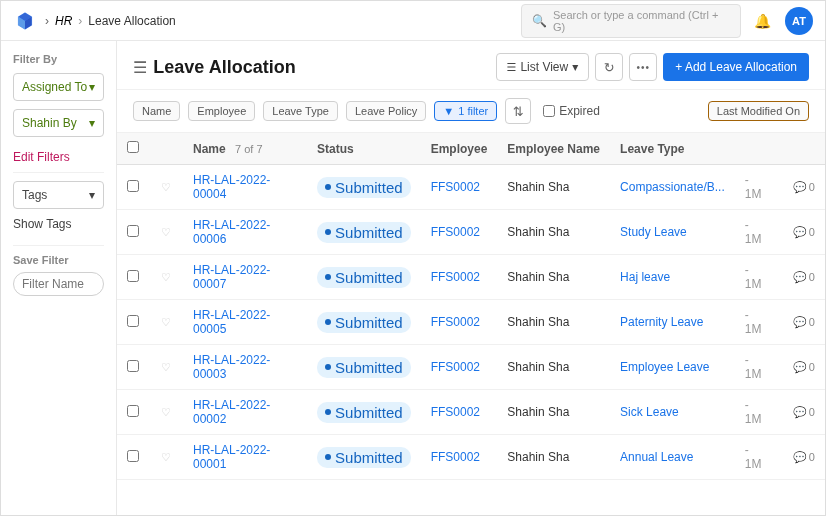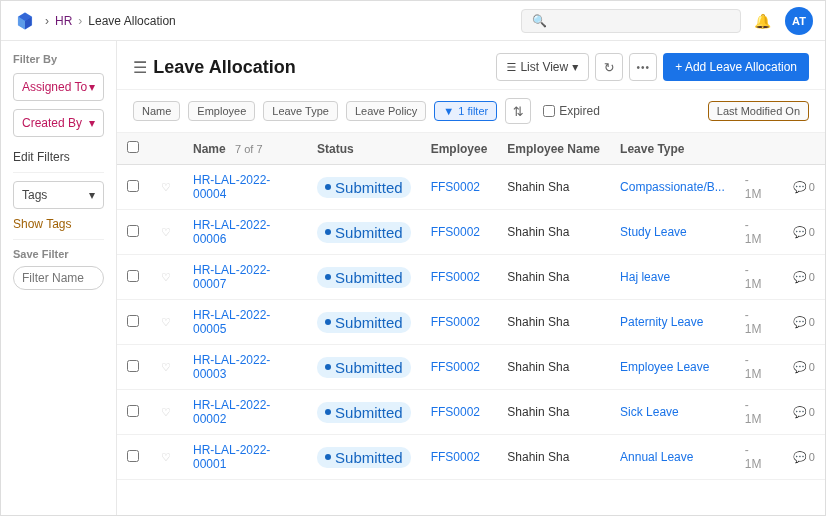--- a/index.html
+++ b/index.html
@@ -6,38 +6,38 @@
     body { font-family: -apple-system, BlinkMacSystemFont, 'Segoe UI', sans-serif; font-size: 13px; background: #f0f2f5; color: #333; }
     
     .app-container { width: 826px; height: 516px; background: #fff; display: flex; flex-direction: column; border: 1px solid #ddd; overflow: hidden; }
     
     
     .navbar { height: 40px; background: #fff; border-bottom: 1px solid #e8e8e8; display: flex; align-items: center; padding: 0 12px; gap: 8px; flex-shrink: 0; }
     .nav-logo { width: 24px; height: 24px; display: flex; align-items: center; justify-content: center; }
     .nav-logo svg { width: 20px; height: 20px; }
     .nav-breadcrumb { display: flex; align-items: center; gap: 6px; color: #666; font-size: 12px; }
     .nav-breadcrumb-sep { color: #999; }
-    .nav-breadcrumb-link { color: #701a75; cursor: pointer; }
+    .nav-breadcrumb-link { color: #000000; cursor: pointer; font-style: italic; }
     .nav-breadcrumb-current { color: #333; }
     .navbar-right { margin-left: auto; display: flex; align-items: center; gap: 8px; }
     .search-bar { display: flex; align-items: center; gap: 6px; background: #f5f5f5; border: 1px solid #e0e0e0; border-radius: 4px; padding: 4px 10px; width: 220px; font-size: 12px; color: #999; cursor: pointer; }
     .notif-btn { width: 28px; height: 28px; border-radius: 50%; display: flex; align-items: center; justify-content: center; cursor: pointer; color: #666; border: none; background: transparent; }
     .avatar-btn { width: 28px; height: 28px; border-radius: 50%; background: #1a73e8; color: #fff; font-size: 11px; font-weight: 600; display: flex; align-items: center; justify-content: center; cursor: pointer; }
     
     
     .main-area { display: flex; flex: 1; overflow: hidden; }
     
     
     .sidebar { width: 116px; background: #fff; border-right: 1px solid #e8e8e8; padding: 12px; flex-shrink: 0; overflow-y: auto; }
     .sidebar-section-title { font-size: 11px; font-weight: 600; color: #888; margin-bottom: 8px; }
-    .filter-dropdown { width: 100%; border: 1px solid #d0d0d0; border-radius: 4px; padding: 4px 8px; font-size: 12px; color: #be185d; background: #fff; cursor: pointer; display: flex; align-items: center; justify-content: space-between; margin-bottom: 8px; height: 28px; }
-    .edit-filters-link { font-size: 12px; color: #404040; cursor: pointer; margin-bottom: 8px; display: block; margin-top: 13px; }
+    .filter-dropdown { width: 100%; border: 1px solid #d0d0d0; border-radius: 4px; padding: 4px 8px; font-size: 12px; color: #4d7c0f; background: #fff; cursor: pointer; display: flex; align-items: center; justify-content: space-between; margin-bottom: 8px; height: 28px; }
+    .edit-filters-link { font-size: 12px; color: #be185d; cursor: pointer; margin-bottom: 8px; display: block; margin-top: 13px; }
     .sidebar-divider { border: none; border-top: 1px solid #f0f0f0; margin: 8px 0; }
     .tags-dropdown { width: 100%; border: 1px solid #d0d0d0; border-radius: 4px; padding: 4px 8px; font-size: 12px; color: #444; background: #fff; cursor: pointer; display: flex; align-items: center; justify-content: space-between; margin-bottom: 8px; height: 28px; }
-    .show-tags-link { font-size: 12px; color: #a16207; cursor: pointer; margin-bottom: 8px; display: block; }
+    .show-tags-link { font-size: 12px; color: #404040; cursor: pointer; margin-bottom: 14px; display: block; }
     .save-filter-title { font-size: 11px; font-weight: 600; color: #888; margin-bottom: 6px; }
     .filter-name-input { width: 100%; border: 1px solid #d0d0d0; border-radius: 12px; padding: 4px 8px; font-size: 12px; color: #aaa; background: #fff; }
     
     
     .content-panel { flex: 1; display: flex; flex-direction: column; overflow: hidden; }
     
     
     .page-header { padding: 12px 16px 8px 16px; display: flex; align-items: center; border-bottom: 1px solid #f0f0f0; }
     .page-title { font-size: 18px; font-weight: 700; color: #1a1a1a; display: flex; align-items: center; gap: 8px; }
     .hamburger-icon { color: #666; cursor: pointer; margin-right: 4px; }
@@ -94,40 +94,41 @@
     </div>
     <div class="nav-breadcrumb">
       <span>›</span>
       <span class="nav-breadcrumb-link">HR</span>
       <span class="nav-breadcrumb-sep">›</span>
       <span class="nav-breadcrumb-current">Leave Allocation</span>
     </div>
     <div class="navbar-right">
       <div class="search-bar">
         <span style="font-size:12px;">🔍</span>
+        <span style="font-size:11px;">Search or type a command (Ctrl + G)</span>
       </div>
       <button class="notif-btn">
         <span style="font-size:14px;">🔔</span>
       </button>
       <div class="avatar-btn">AT</div>
     </div>
   </div>
 
   <div class="main-area">
 
     <div class="sidebar">
       <div class="sidebar-section-title">Filter By</div>
       
       <div class="filter-dropdown">
         <span>Assigned To</span>
         <span>▾</span>
       </div>
       
       <div class="filter-dropdown">
-        <span>Created By</span>
+        <span>Shahin By</span>
         <span>▾</span>
       </div>
 
       <a class="edit-filters-link">Edit Filters</a>
 
       <hr class="sidebar-divider">
 
       <div class="tags-dropdown">
         <span>Tags</span>
         <span>▾</span>

